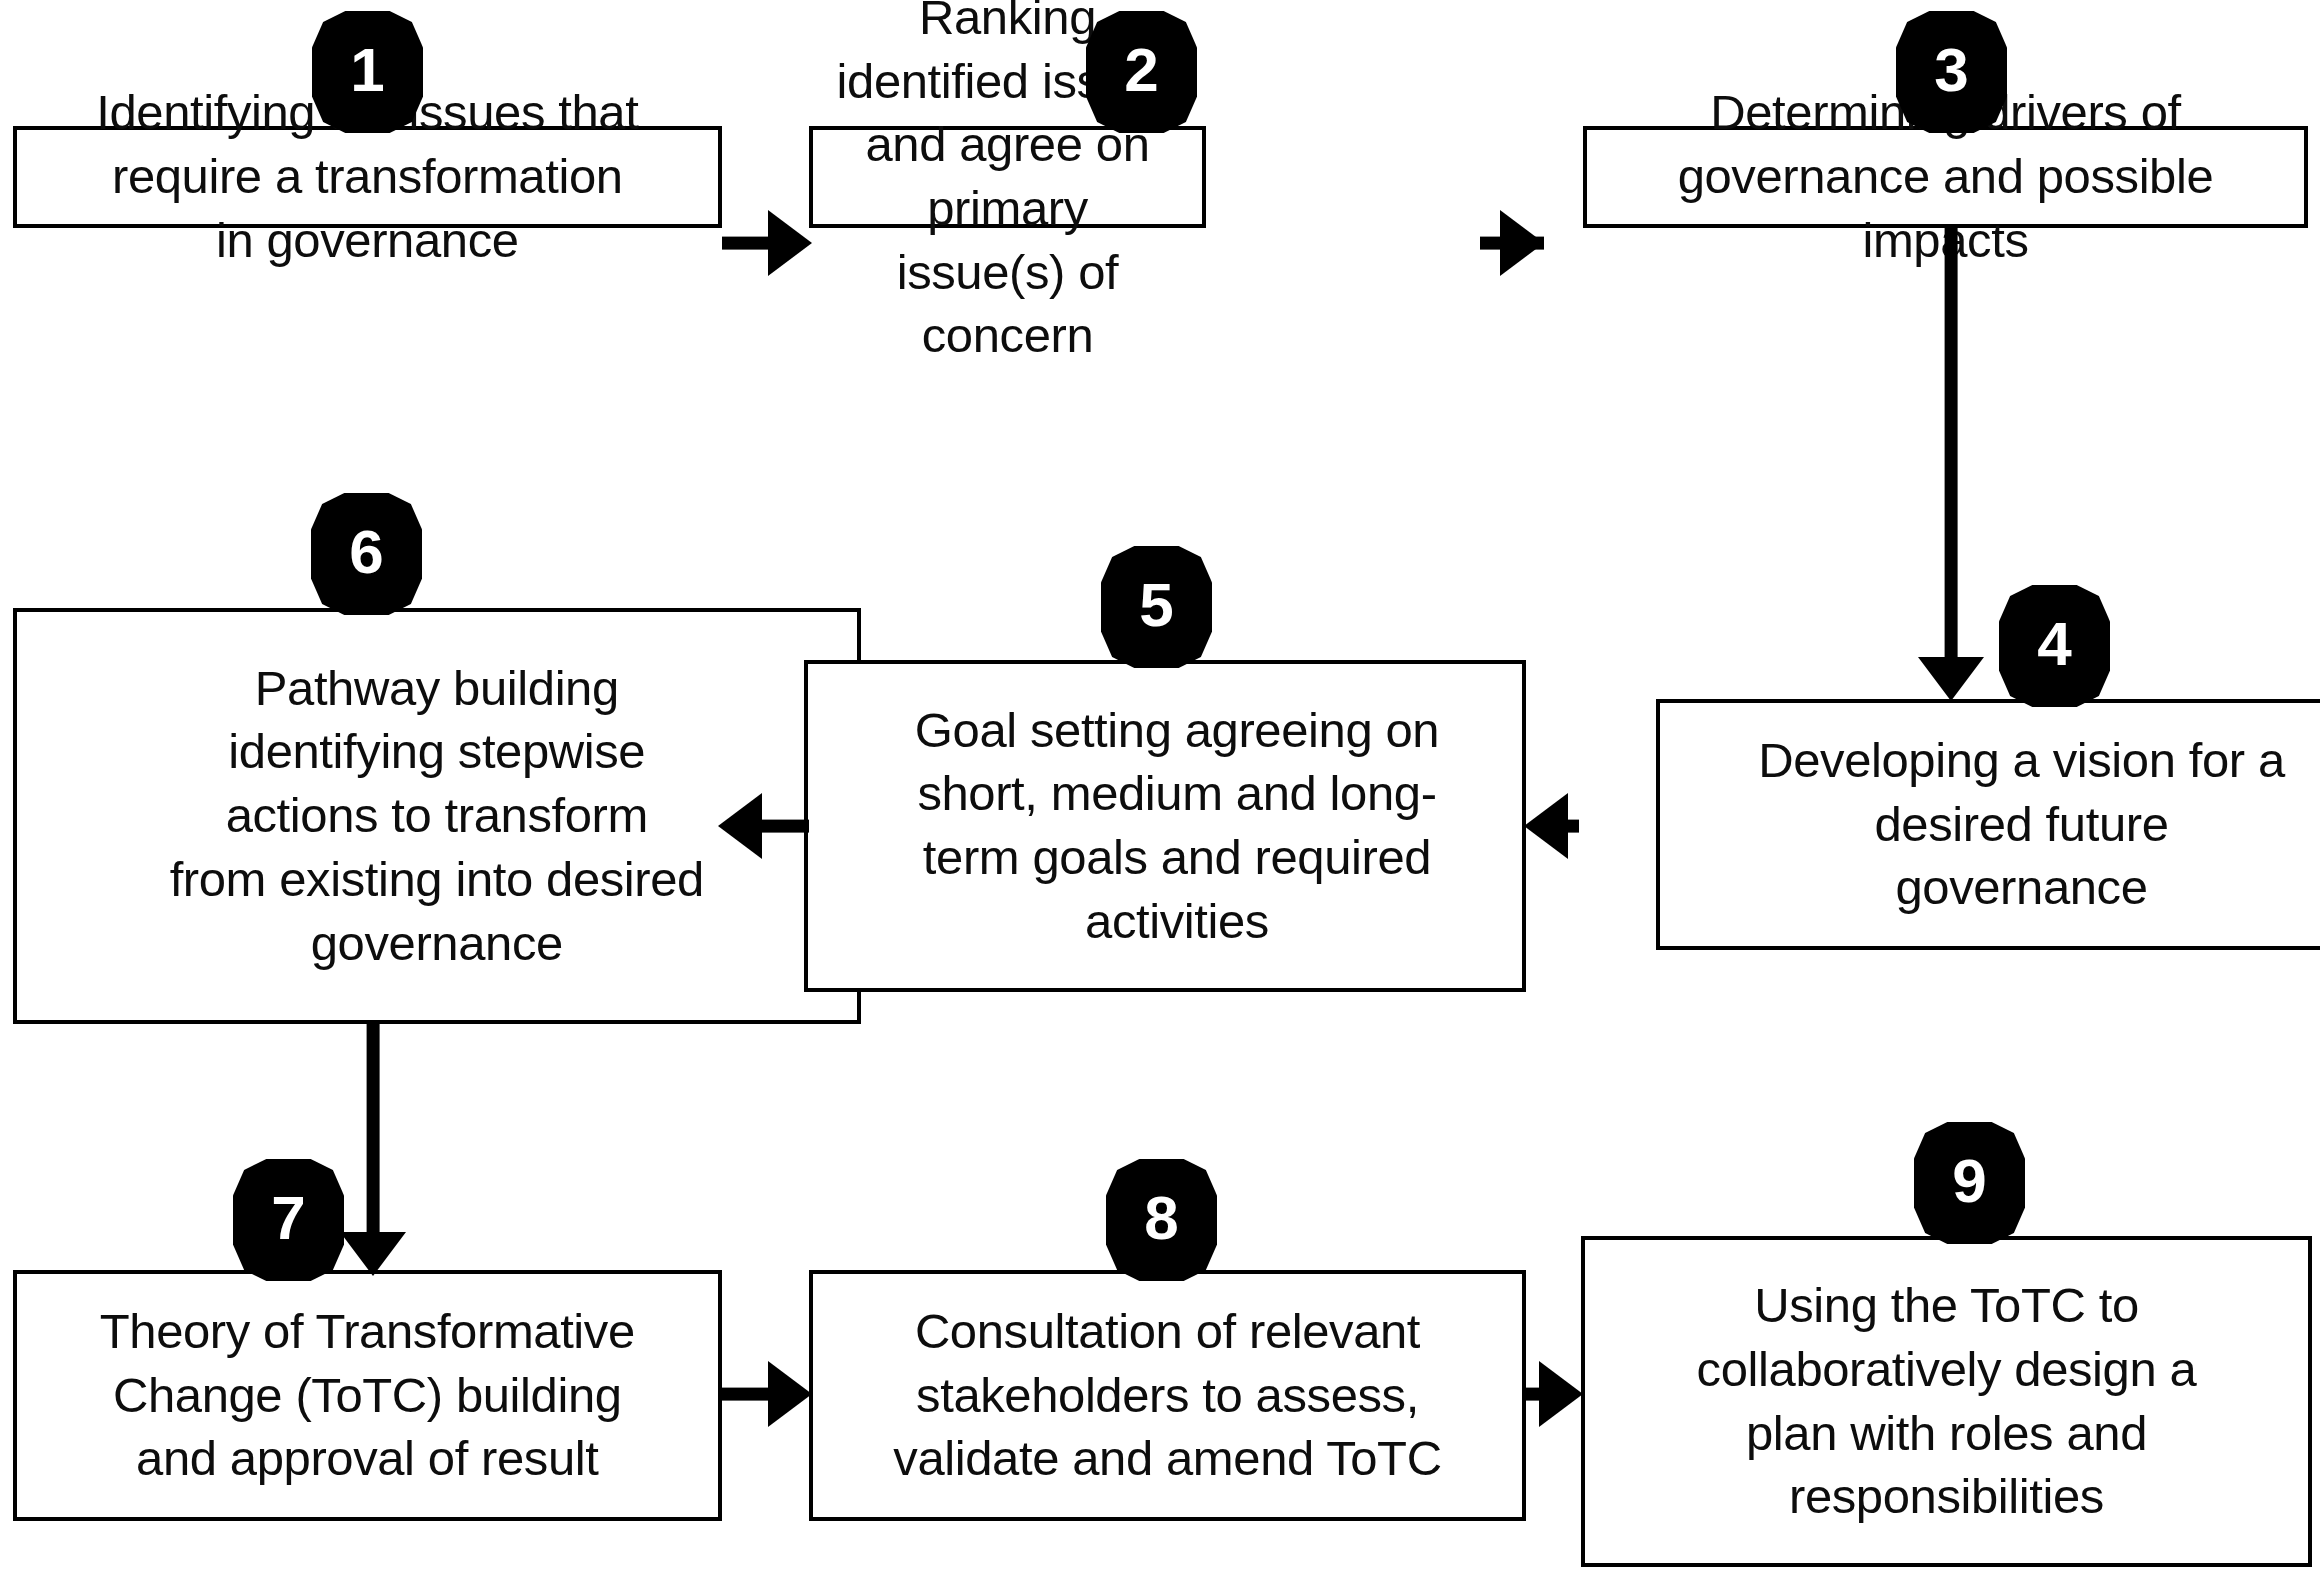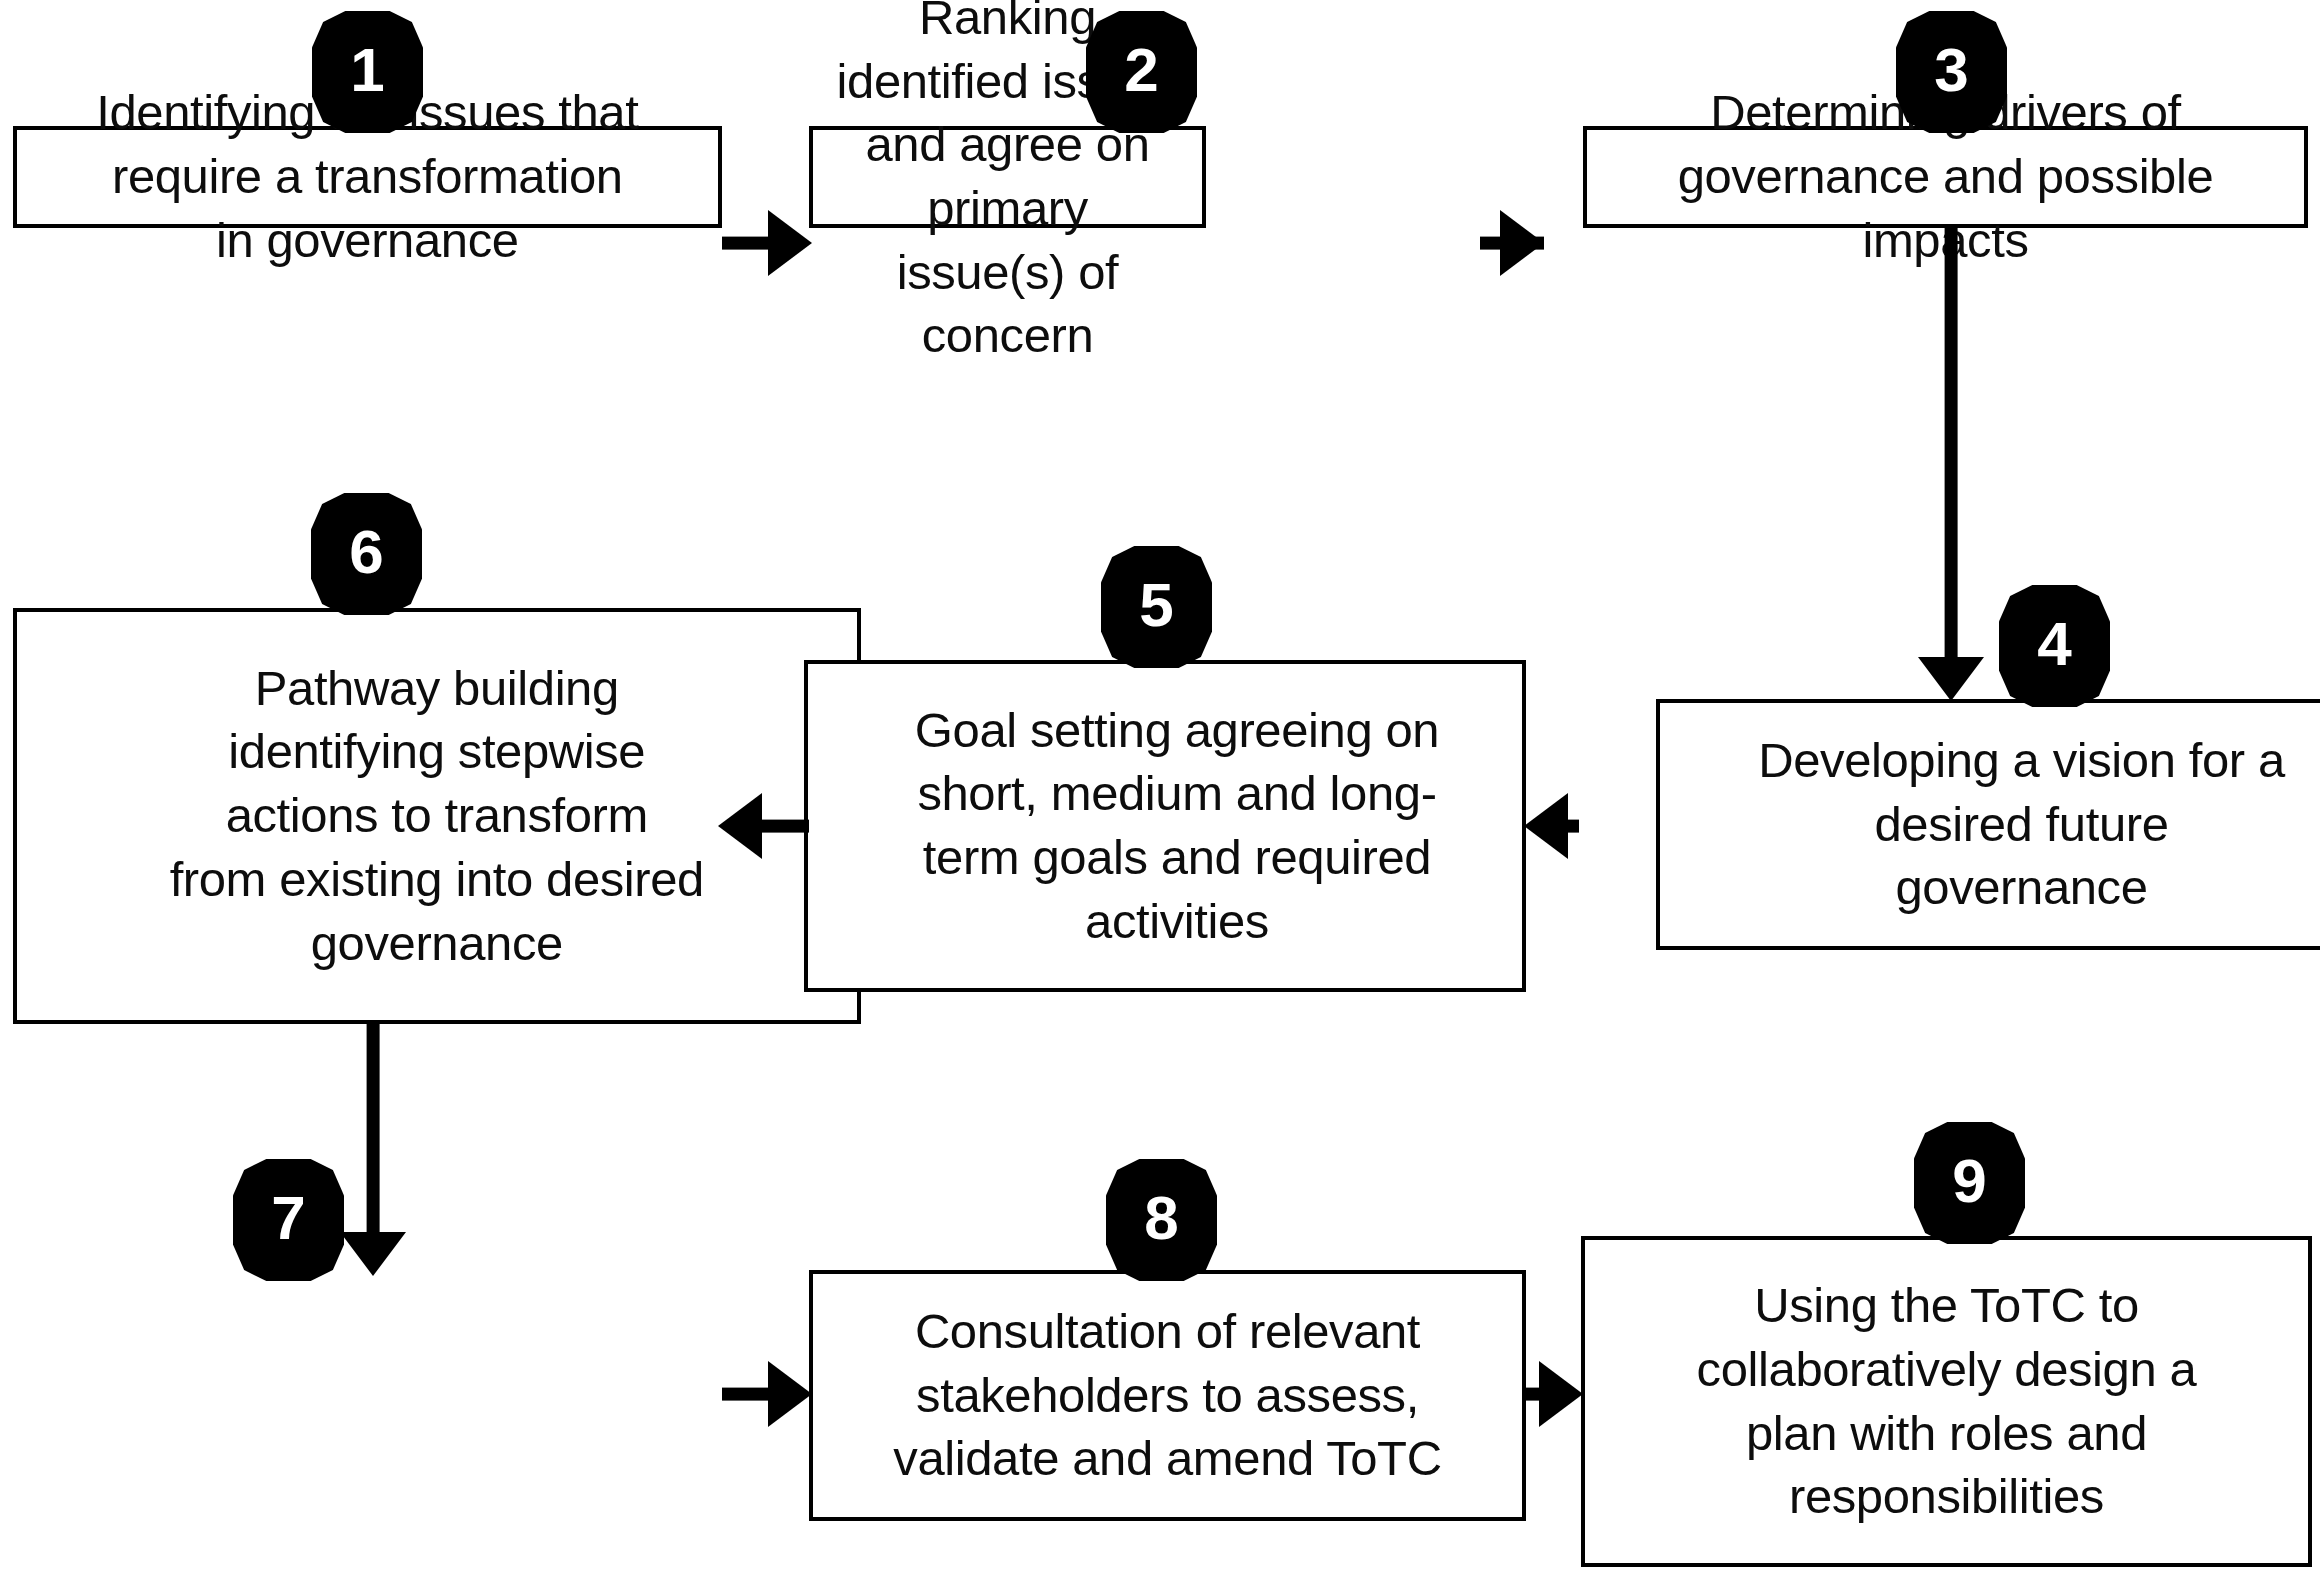--- a/index.html
+++ b/index.html
@@ -150,20 +150,25 @@
 term goals and required
 activities</span>
   </div>
 
   <div class="step-box" style="left:1656px; top:699px; width:731px; height:251px;">
     <span class="step-text">Developing a vision for a
 desired future
 governance</span>
   </div>
 
+  <div class="step-box" style="left:12.8px; top:1270px; width:709px; height:251px;">
+    <span class="step-text">Theory of Transformative
+Change (ToTC) building
+and approval of result</span>
+  </div>
 
   <div class="step-box" style="left:1581px; top:1236px; width:731px; height:331px;">
     <span class="step-text">Using the ToTC to
 collaboratively design a
 plan with roles and
 responsibilities</span>
   </div>
 
   <div class="step-box" style="left:809px; top:1270px; width:717px; height:251px;">
     <span class="step-text">Consultation of relevant

